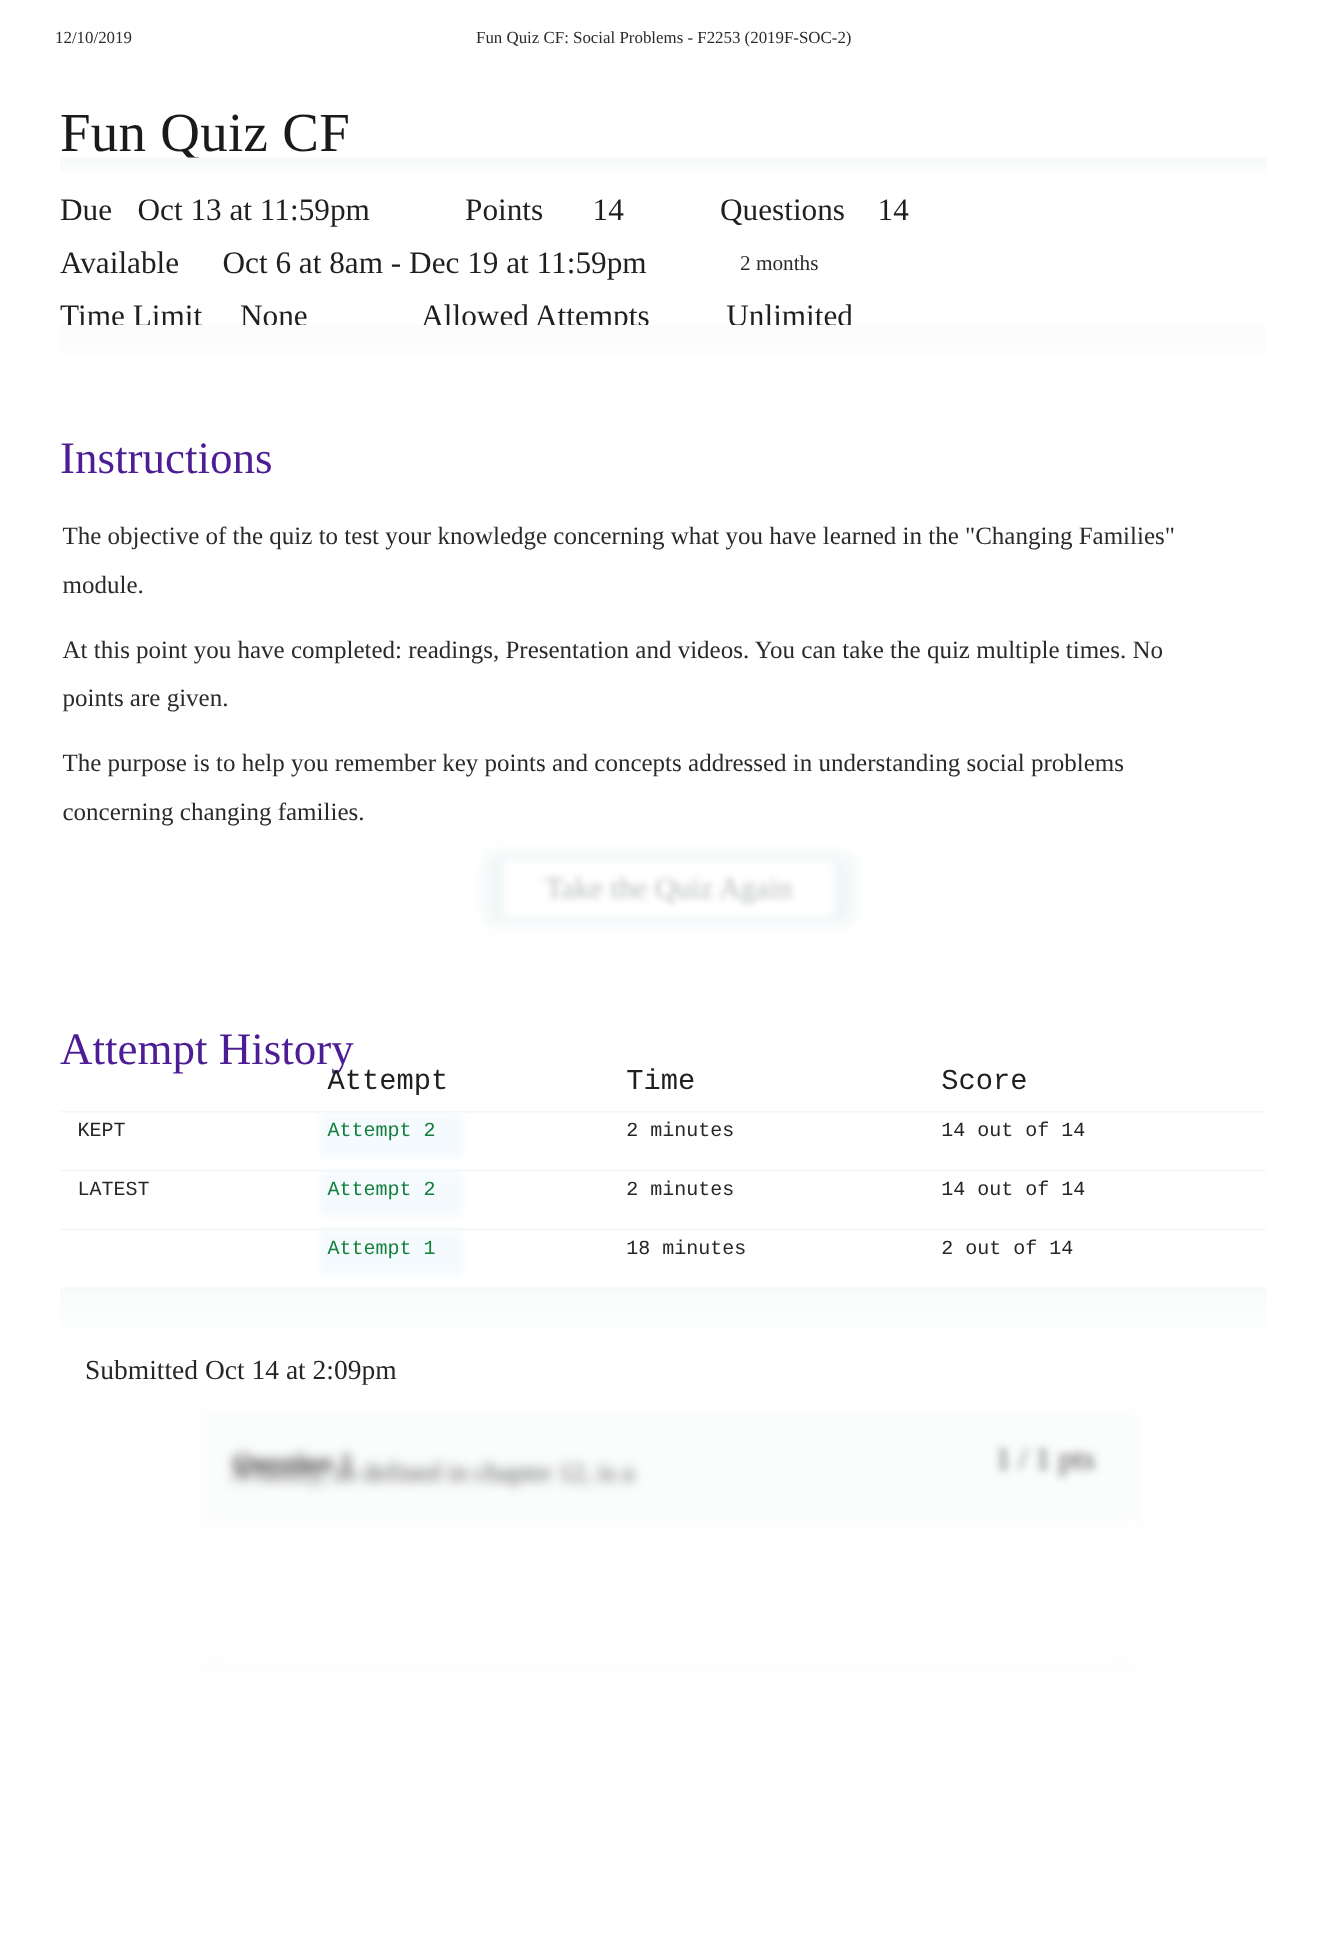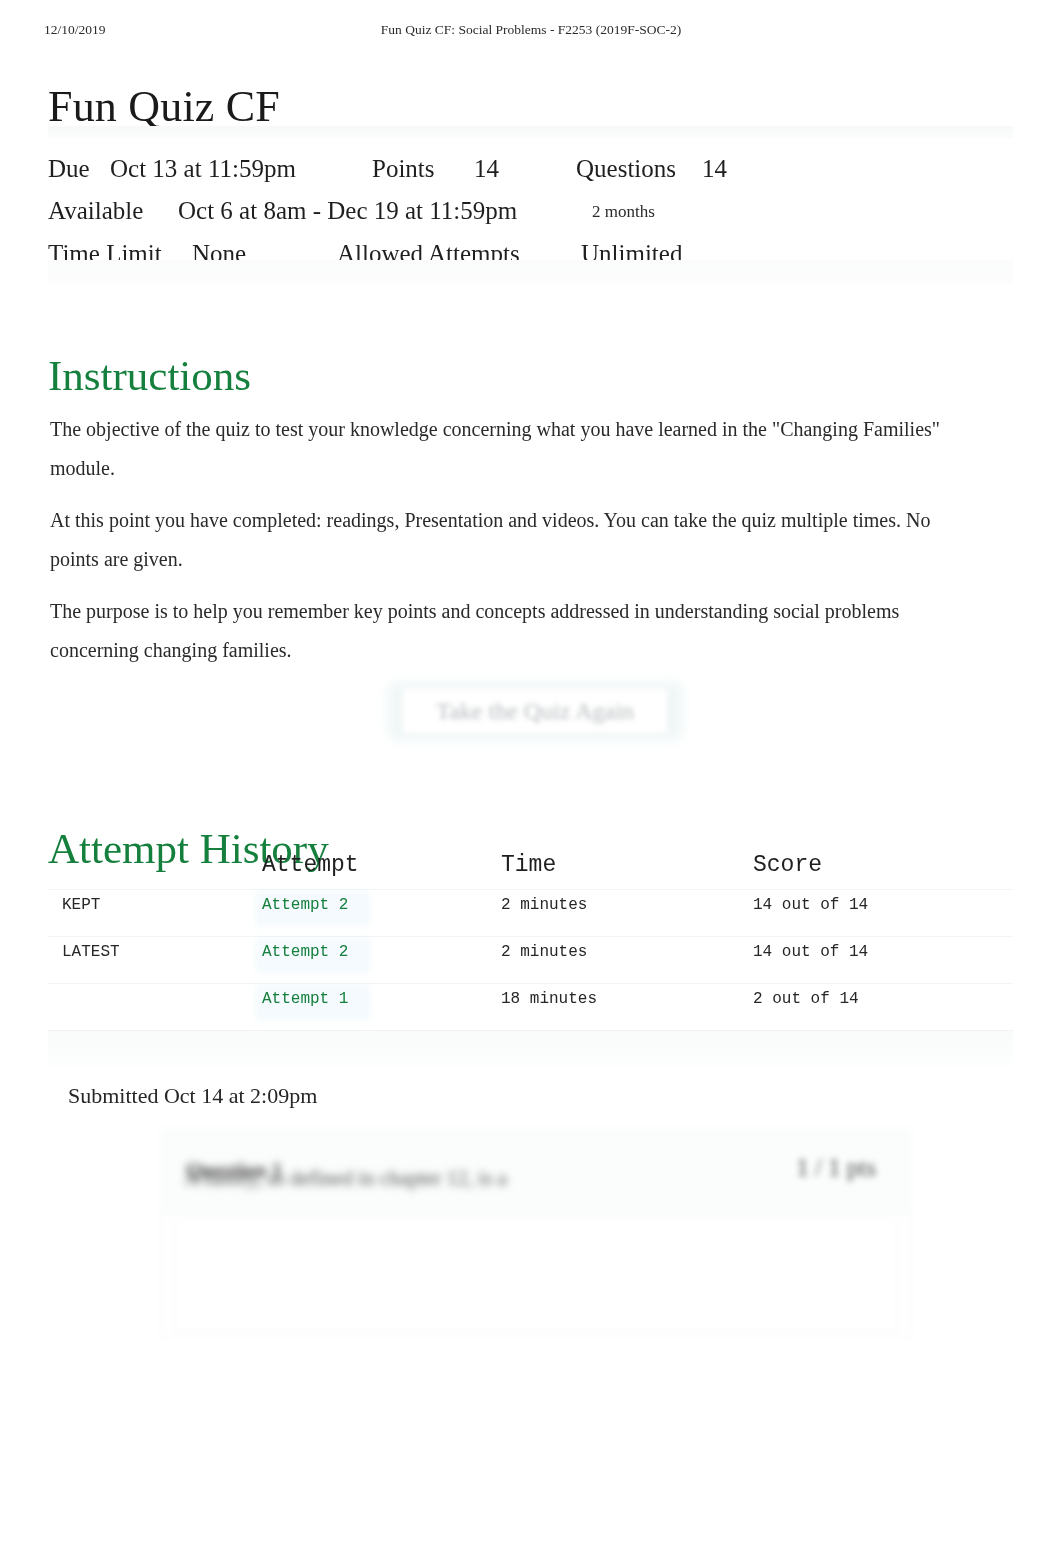--- a/index.html
+++ b/index.html
@@ -104,23 +104,23 @@
   }
 
   .sp-tl-label { width: 144px; }
   .sp-tl-value { width: 145px; text-decoration: underline; }
   .sp-aa-label { width: 244px; }
 
   
   .section-heading {
     position: absolute;
     left: 48px;
-    font-size: 43px;
+    font-size: 36px;
     font-weight: 400;
-    color: #15803d;
+    color: #4c1d95;
     line-height: 1.0;
     white-space: nowrap;
   }
   #instructions-heading { top: 318px; }
   #attempt-history-heading { top: 791px; }
 
   .para {
     position: absolute;
     left: 50px;
     width: 890px;

